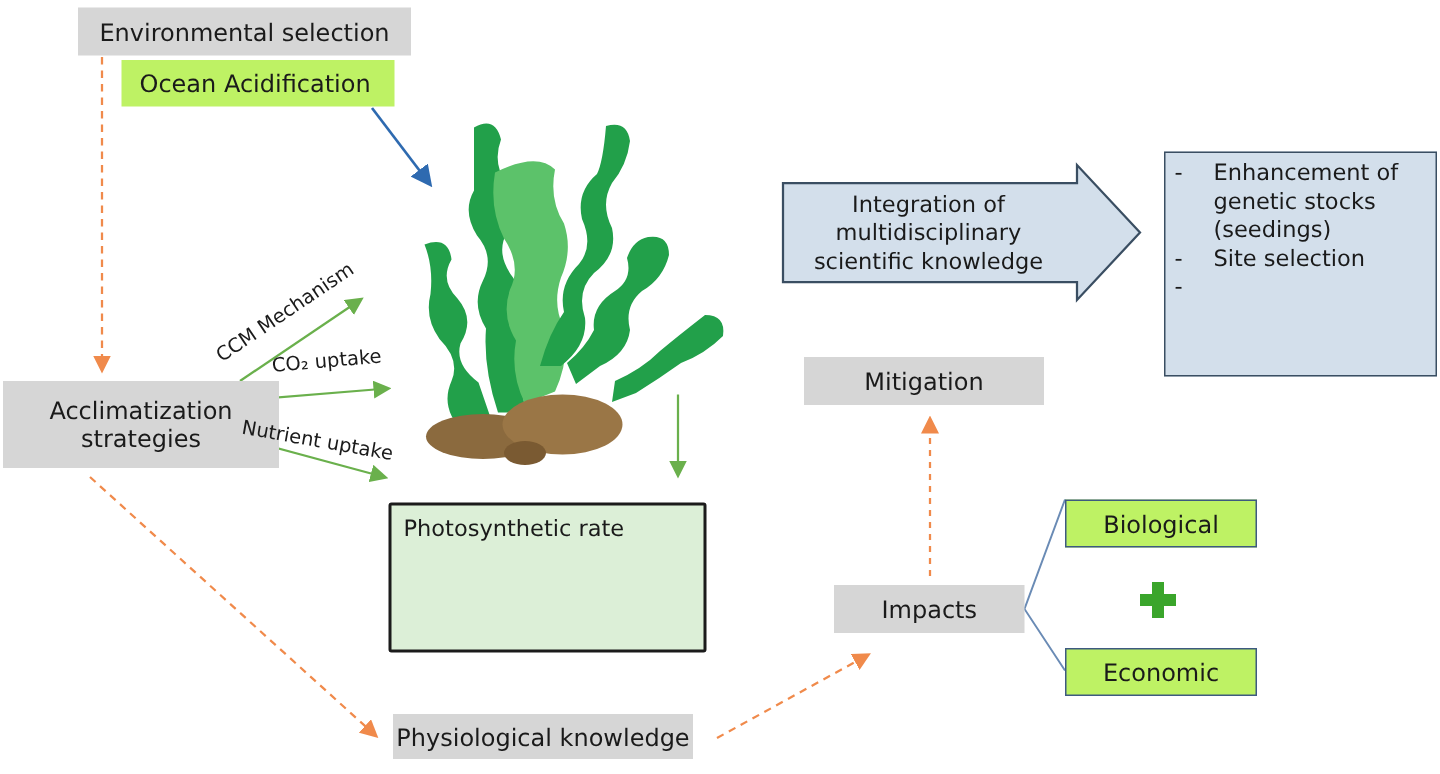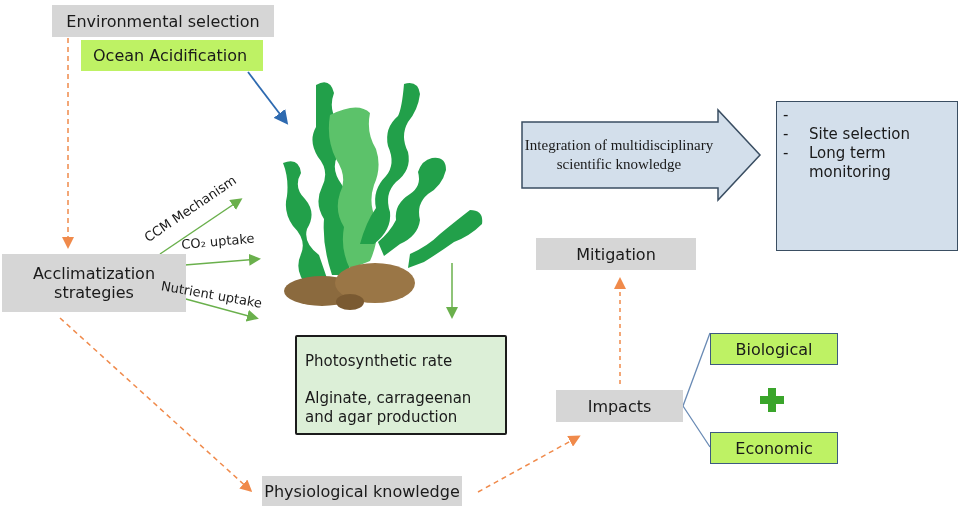--- a/index.html
+++ b/index.html
@@ -1,21 +1,21 @@
 <!DOCTYPE html>
 <html><head>
 <meta charset="utf-8">
 <style>
   html,body{margin:0;padding:0;background:#fff;}
   body{width:960px;height:516px;position:relative;overflow:hidden;font-family:"DejaVu Sans","Liberation Sans",sans-serif;color:#1a1a1a;}
   .box{position:absolute;box-sizing:border-box;display:flex;align-items:center;justify-content:center;text-align:center;font-size:15px;line-height:19px;}
   .gray{background:#d6d6d6;}
   .blue-light{background:#bef264;justify-content:flex-start;padding-left:12px;}
   .steel{background:#d3dfeb;border:1.5px solid #3a4e62;}
-  .green{background:#dcefd7;border:2.5px solid #1b1b1b;border-radius:2px;justify-content:flex-end;align-items:flex-start;text-align:left;padding:6px 8px;flex-direction:column;margin-left:36px;}
+  .green{background:#dcefd7;border:2.5px solid #1b1b1b;border-radius:2px;justify-content:space-between;align-items:flex-start;text-align:left;padding:6px 8px;flex-direction:column;}
   .white{background:#bef264;border:1.5px solid #3d5a80;}
   svg.overlay{position:absolute;left:0;top:0;width:960px;height:516px;}
   .lbl{position:absolute;font-size:13px;white-space:nowrap;transform-origin:left bottom;}
   ul.mit{list-style:none;margin:0;padding:0;text-align:left;}
   ul.mit li{display:flex;}
   ul.mit li .dash{width:26px;flex:none;padding-left:6px;}
 </style>
 </head>
 <body>
 
@@ -70,40 +70,39 @@
 <div class="box blue-light" style="left:81px;top:40px;width:182px;height:31px;font-size:16px;">Ocean Acidification</div>
 
 <div class="box gray" style="left:2px;top:254px;width:184px;height:58px;font-size:16px;">Acclimatization strategies</div>
 
 <span class="lbl" style="left:150px;top:230px;transform:rotate(-34deg);">CCM Mechanism</span>
 <span class="lbl" style="left:182px;top:237px;transform:rotate(-5deg);">CO₂ uptake</span>
 <span class="lbl" style="left:160px;top:278px;transform:rotate(10deg);">Nutrient uptake</span>
 
 <div class="box green" style="left:259px;top:335px;width:212px;height:100px;font-size:15px;">
   <div>Photosynthetic rate</div>
-  <div style="margin-top:18px;">Alginate, carrageenan and agar production</div>
 </div>
 
 <div class="box gray" style="left:262px;top:476px;width:200px;height:30px;font-size:16px;">Physiological knowledge</div>
 
 <div class="box gray" style="left:556px;top:390px;width:127px;height:32px;font-size:16px;">Impacts</div>
 <div class="box white" style="left:710px;top:333px;width:128px;height:32px;font-size:16px;">Biological</div>
 <div class="box white" style="left:710px;top:432px;width:128px;height:32px;font-size:16px;">Economic</div>
 
 <div class="box gray" style="left:536px;top:238px;width:160px;height:32px;font-size:16px;">Mitigation</div>
 
-<div class="box" style="left:524px;top:113px;width:190px;height:84px;font-size:15px;font-family:Liberation Serif, serif;">Integration of multidisciplinary scientific knowledge</div>
+<div class="box" style="left:524px;top:113px;width:190px;height:84px;font-size:15px;">Integration of multidisciplinary scientific knowledge</div>
 
 <div class="box steel" style="left:776px;top:101px;width:182px;height:150px;font-size:15px;justify-content:flex-start;align-items:flex-start;padding-top:4px;">
   <ul class="mit">
     <li>
         <span class="dash">-</span>
+        <span>Enhancement of genetic stocks (seedings)</span>
       </li>
     <li>
         <span class="dash">-</span>
         <span>Site selection</span>
       </li>
     <li>
         <span class="dash">-</span>
-        <span>Long term monitoring</span>
       </li>
   </ul>
 </div>
 
 </body></html>

